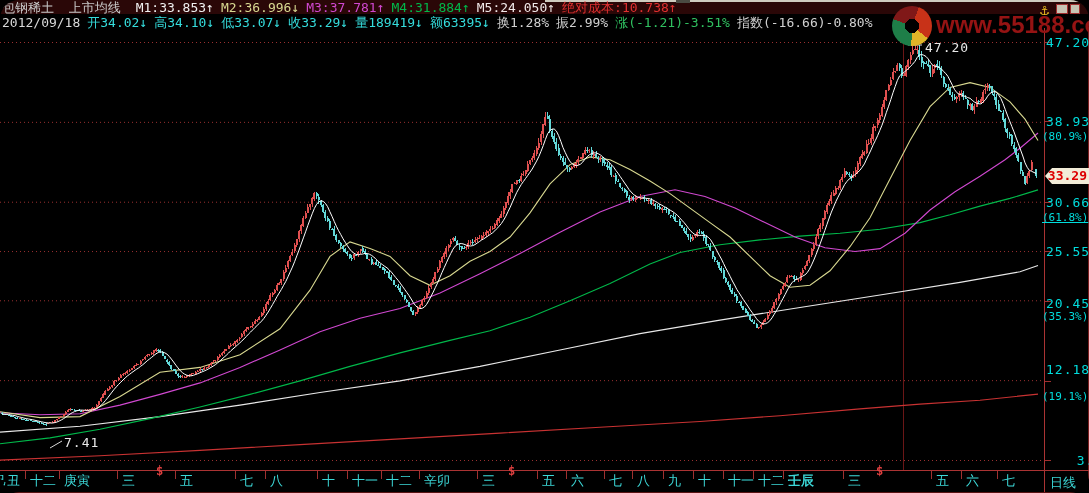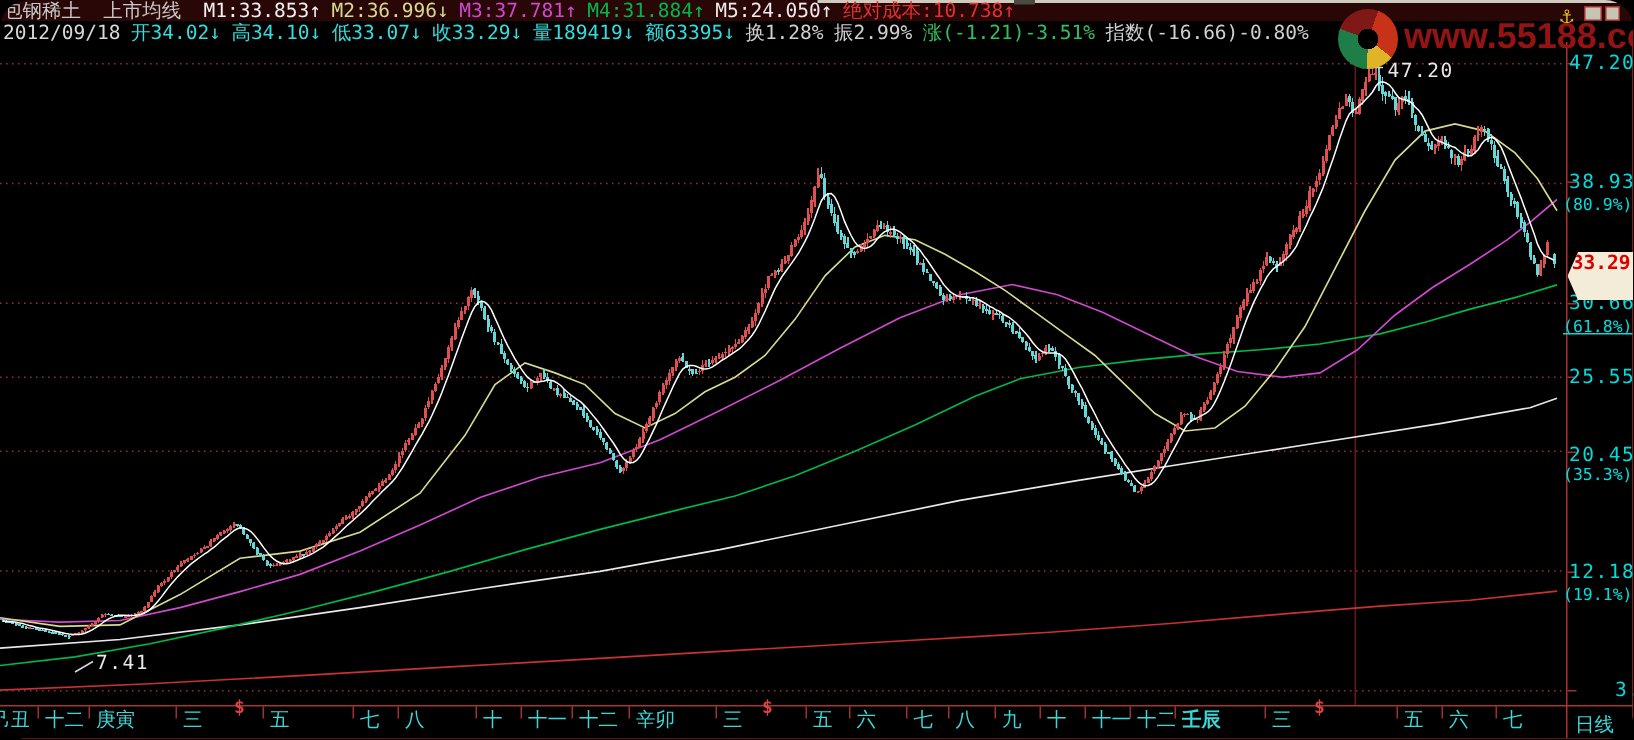--- a/index.html
+++ b/index.html
@@ -9,21 +9,21 @@
   #top-light{position:absolute;left:545px;top:0;width:544px;height:2px;background:#cfcbbf;}
   #top-notch{position:absolute;left:676px;top:0;width:14px;height:3px;background:#4a4a42;}
   .hline{position:absolute;left:2px;white-space:nowrap;font-size:13px;line-height:13px;letter-spacing:0px;}
   #hline1{top:1px;}
   #hline2{top:16px;text-align:right;}
   .hseg{display:inline-block;margin-right:7px;}
   #chart-svg{position:absolute;left:0;top:0;}
   .ylab{position:absolute;left:1046px;width:40px;text-align:right;color:#00dcdc;
         font-size:13px;line-height:13px;letter-spacing:1px;}
   .ylab.pct{font-size:11px;left:1042px;width:44px;letter-spacing:0px;}
-  #price-tag{position:absolute;left:1045px;top:168px;width:44px;height:32px;background:#f2ecd8;
+  #price-tag{position:absolute;left:1045px;top:168px;width:44px;height:16px;background:#f2ecd8;
         clip-path:polygon(0 50%,16% 0,100% 0,100% 100%,16% 100%);
         color:#dd0000;font-size:13px;line-height:16px;font-weight:bold;text-align:right;padding-right:2px;box-sizing:border-box;}
   .xlab{position:absolute;top:474px;color:#3cd8d8;font-size:13px;line-height:14px;white-space:nowrap;}
   #period-label{position:absolute;left:1050px;top:474px;color:#3cd8d8;font-size:13px;}
   .dollar{position:absolute;top:464px;color:#e04040;font-size:12px;font-weight:bold;}
   .anno{position:absolute;color:#e8e8e8;font-size:13px;letter-spacing:1px;}
   #logo{position:absolute;left:888px;top:3px;width:201px;height:44px;}
   #logo-swirl{position:absolute;left:4px;top:3px;width:40px;height:40px;border-radius:50%;
       background:
         radial-gradient(circle at 50% 50%, #000 0 7px, rgba(0,0,0,0) 7px),
@@ -1057,21 +1057,21 @@
 
   <div id="y-axis">
       <div class="ylab" style="top: 36px;">47.20</div>
       <div class="ylab" style="top: 115px;">38.93</div>
       <div class="ylab pct" style="top: 130px;">(80.9%)</div>
       <div class="ylab" style="top: 196px;">30.66</div>
       <div class="ylab pct" style="top: 211px; text-decoration: underline;">(61.8%)</div>
       <div class="ylab" style="top: 245px;">25.55</div>
       <div class="ylab" style="top: 297px;">20.45</div>
       <div class="ylab pct" style="top: 310px;">(35.3%)</div>
-      <div class="ylab" style="top: 375px; text-align: center;">12.18</div>
+      <div class="ylab" style="top: 363px; text-align: center;">12.18</div>
       <div class="ylab pct" style="top: 390px;">(19.1%)</div>
       <div class="ylab" style="top: 454px; margin-left: 26px;">3.91</div>
     </div>
   <div id="price-tag" style="top: 168px;">33.29</div>
 
   <div id="x-axis">
       <div class="xlab" style="left: -6px;">己丑</div>
       <div class="xlab" style="left: 30px;">十二</div>
       <div class="xlab" style="left: 64px;">庚寅</div>
       <div class="xlab" style="left: 122px;">三</div>

